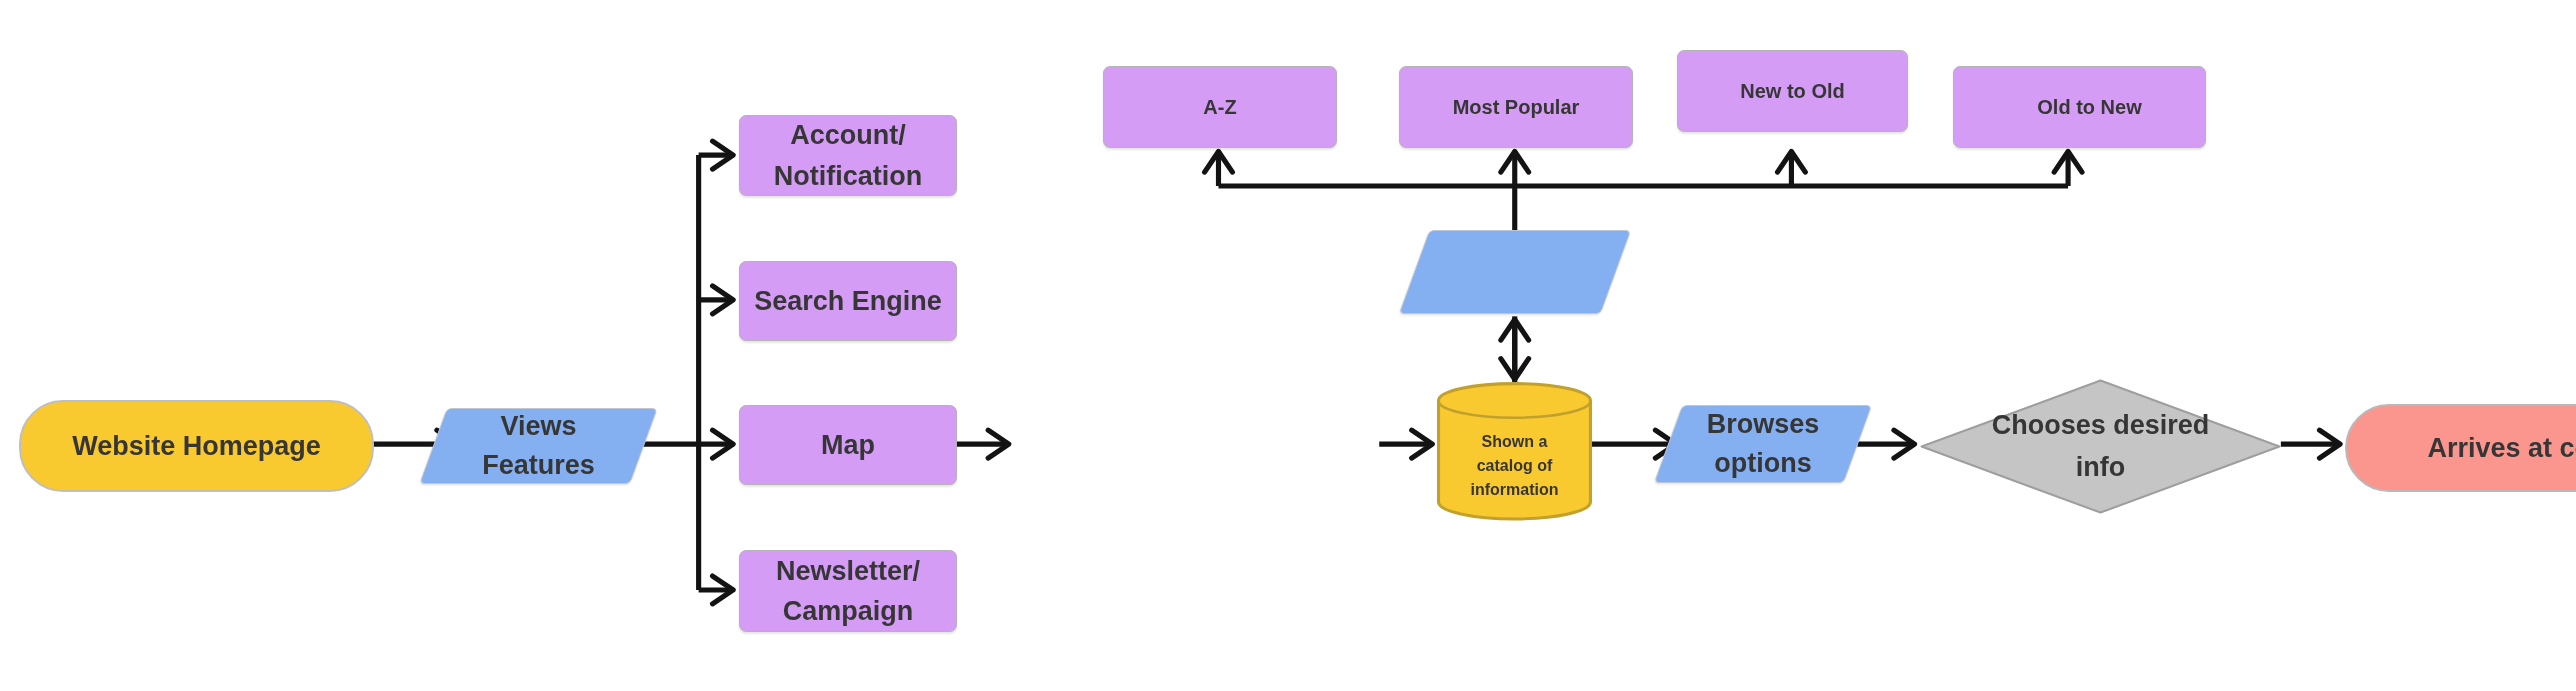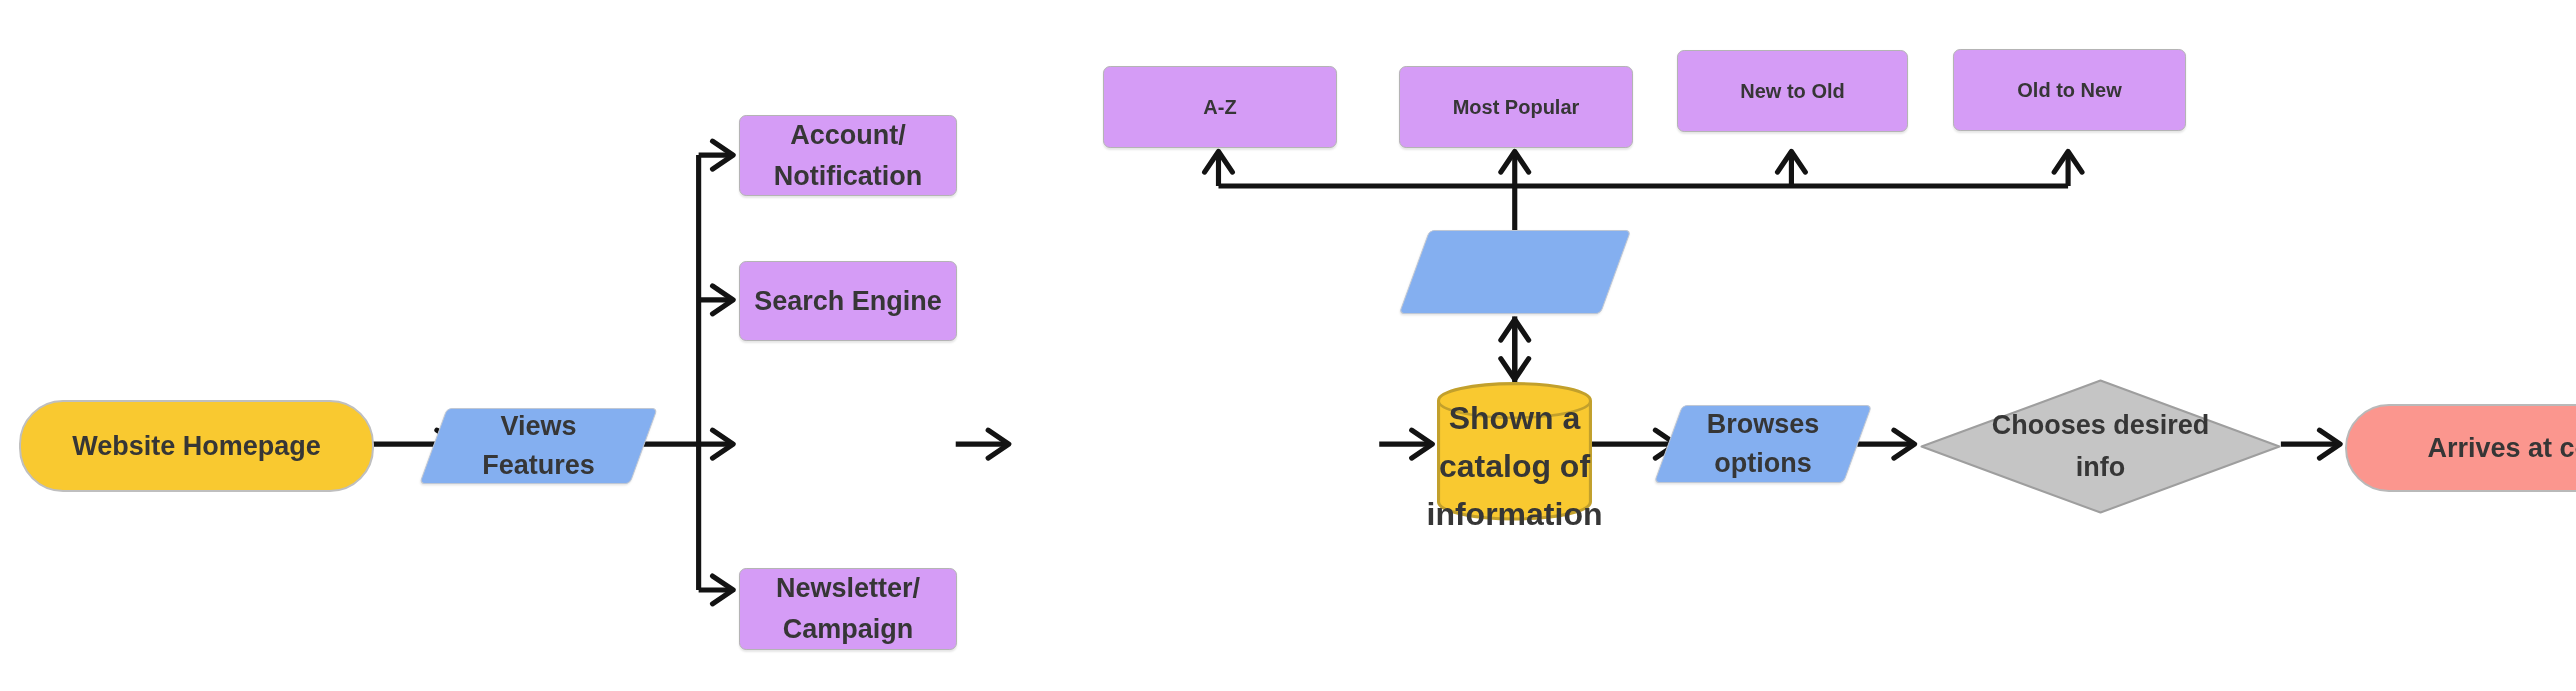--- a/index.html
+++ b/index.html
@@ -42,21 +42,21 @@
   .para .pg-bg{
     position:absolute;inset:0;
     transform:skewX(-20deg);
     background:var(--blue-fill,#84AFF0);
     border:1.5px solid #BFC7D4;
     border-radius:5.2px;
     box-shadow:0 1.5px 2.1px rgba(0,0,0,0.10);
   }
   
   .shape-svg{position:absolute;inset:0;z-index:1;}
-  .cylinder .lbl{padding-top:30px;font-size:32px;}
+  .cylinder .lbl{padding-top:30px;font-size:16px;}
   .diamond .lbl{font-size:27px;line-height:1.55;}
 </style>
 </head>
 <body>
 
 <div id="canvas">
 
   <svg id="connectors" viewBox="0 0 5487 1343" xmlns="http://www.w3.org/2000/svg">
     <defs>
       <marker id="ah" viewBox="-50 -40 60 80" refX="0" refY="0" markerWidth="60" markerHeight="80" orient="auto" markerUnits="userSpaceOnUse">
@@ -115,21 +115,24 @@
 
   <div class="node process" style="left:739px;top:115px;width:216px;height:79px;line-height:1.5;">
     <div class="lbl">
       <span>Account/</span>
       <span>Notification</span>
     </div>
   </div>
   <div class="node process" style="left:739px;top:261px;width:216px;height:78px;">
     <div class="lbl">Search Engine</div>
   </div>
-  <div class="node process" style="left:739px;top:568px;width:216px;height:80px;line-height:1.5;align-items:flex-end;">
+  <div class="node process" style="left:739px;top:405px;width:216px;height:78px;">
+    <div class="lbl">Map</div>
+  </div>
+  <div class="node process" style="left:739px;top:550px;width:216px;height:80px;line-height:1.5;">
     <div class="lbl">
       <span>Newsletter/</span>
       <span>Campaign</span>
     </div>
   </div>
 
 
   <div class="node cylinder" style="left:1437px;top:381px;width:155px;height:140px;line-height:1.5;">
     <svg class="shape-svg" viewBox="0 0 300 272">
       <path d="M3,38 A147,33 0 0 1 297,38 L297,234 A147,33 0 0 1 3,234 Z" style="fill:var(--yellow-fill,#F9C930);stroke:var(--yellow-stroke,#C2A02C);" stroke-width="6"></path>
@@ -148,21 +151,21 @@
 
   <div class="node process sortbox" style="left:1103px;top:66px;width:232px;height:80px;">
     <div class="lbl">A-Z</div>
   </div>
   <div class="node process sortbox" style="left:1399px;top:66px;width:232px;height:80px;">
     <div class="lbl">Most Popular</div>
   </div>
   <div class="node process sortbox" style="left:1677px;top:50px;width:229px;height:80px;">
     <div class="lbl">New to Old</div>
   </div>
-  <div class="node process sortbox" style="left:1953px;top:49px;width:231px;height:80px;">
+  <div class="node process sortbox" style="left:1953px;top:66px;width:231px;height:80px;padding-left:20px;">
     <div class="lbl">Old to New</div>
   </div>
 
   <div class="node para" style="left:1668px;top:405px;width:190px;height:78px;line-height:1.45;">
     <div class="pg-bg"></div>
     <div class="lbl">
       <span>Browses</span>
       <span>options</span>
     </div>
   </div>

